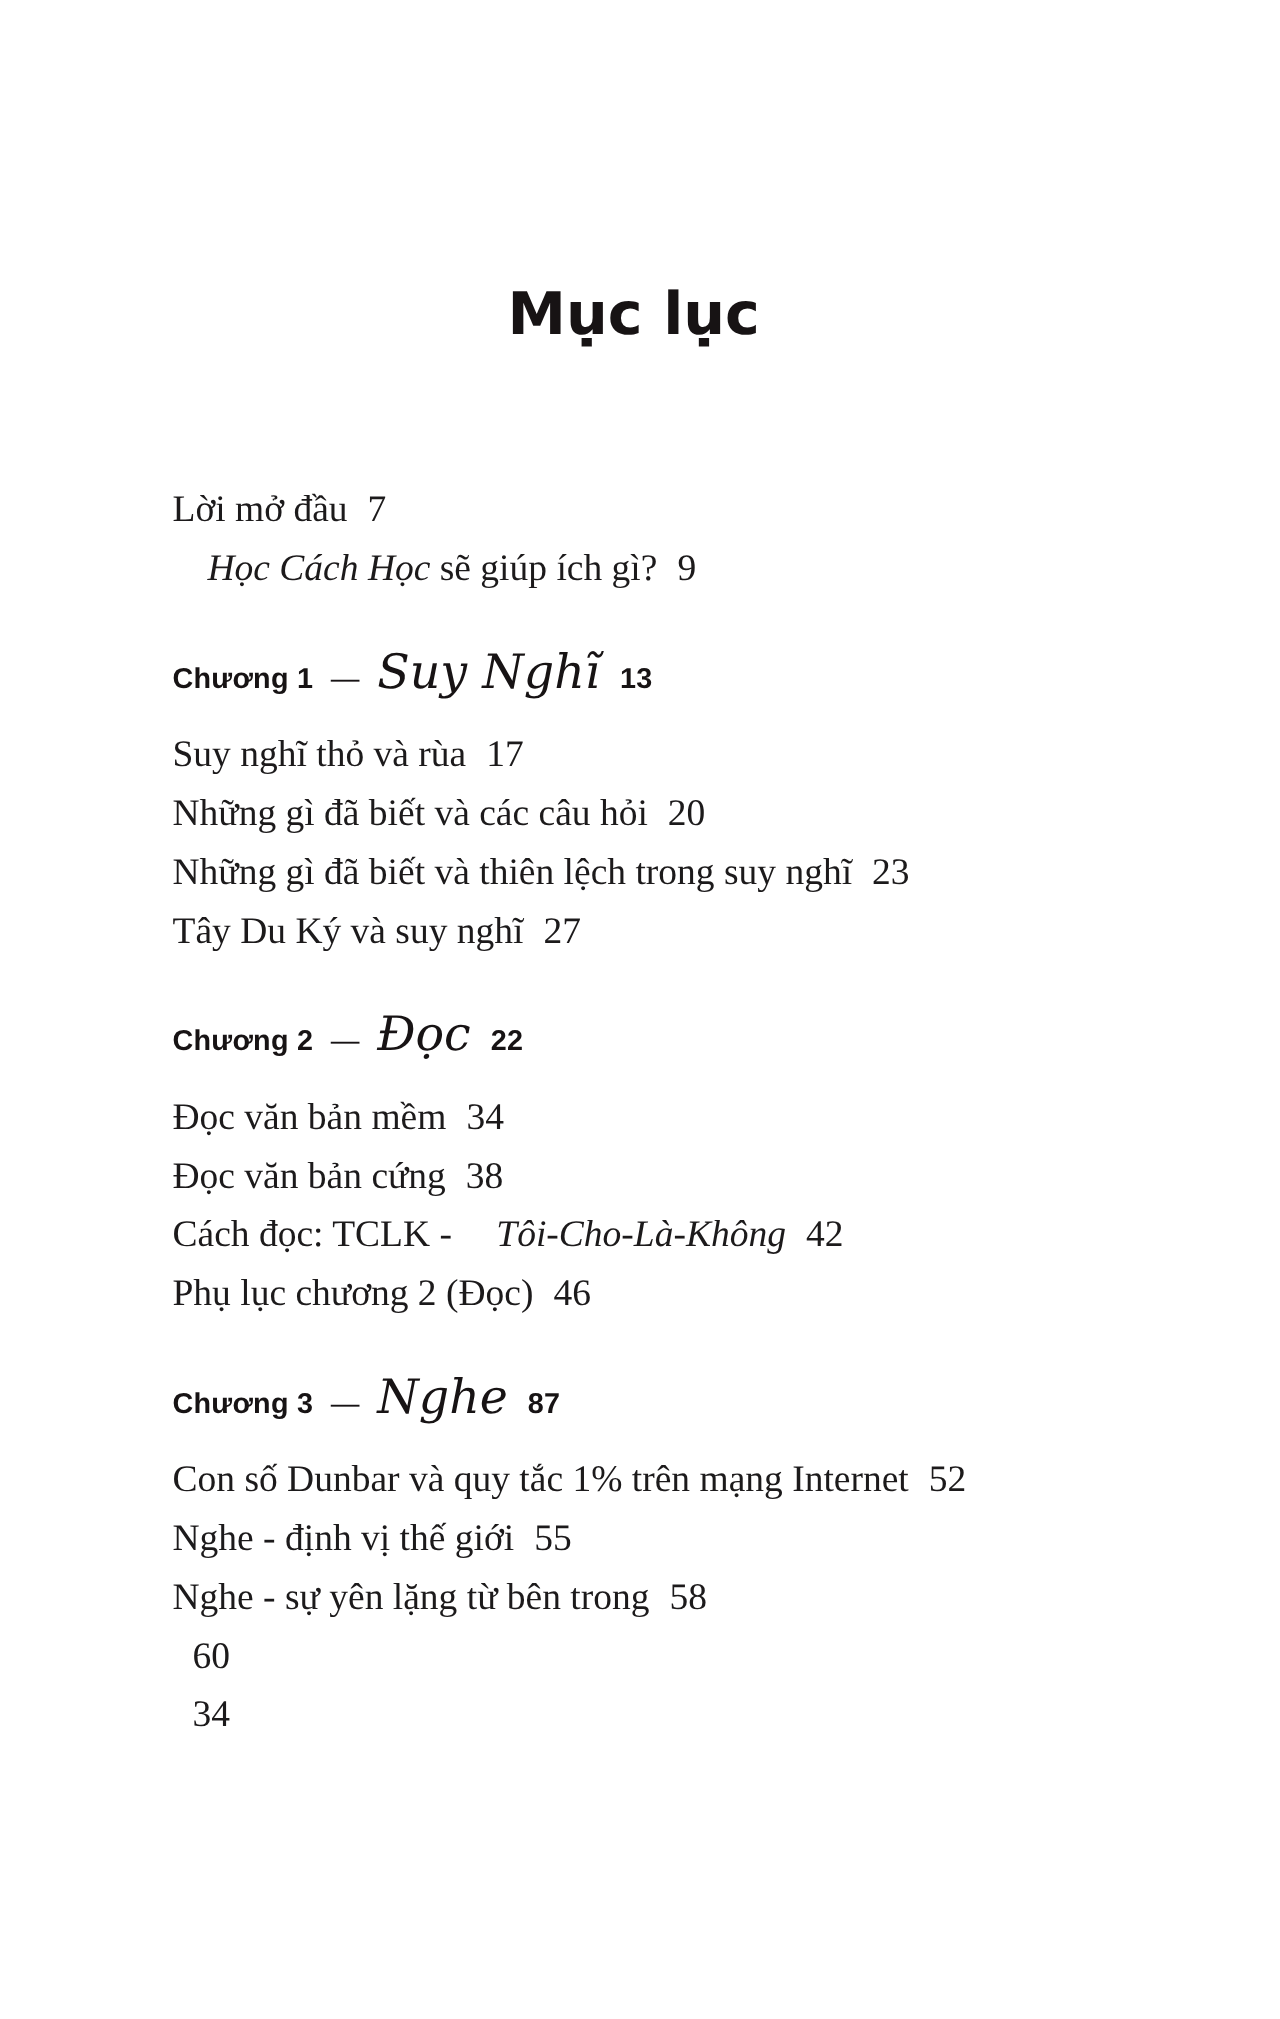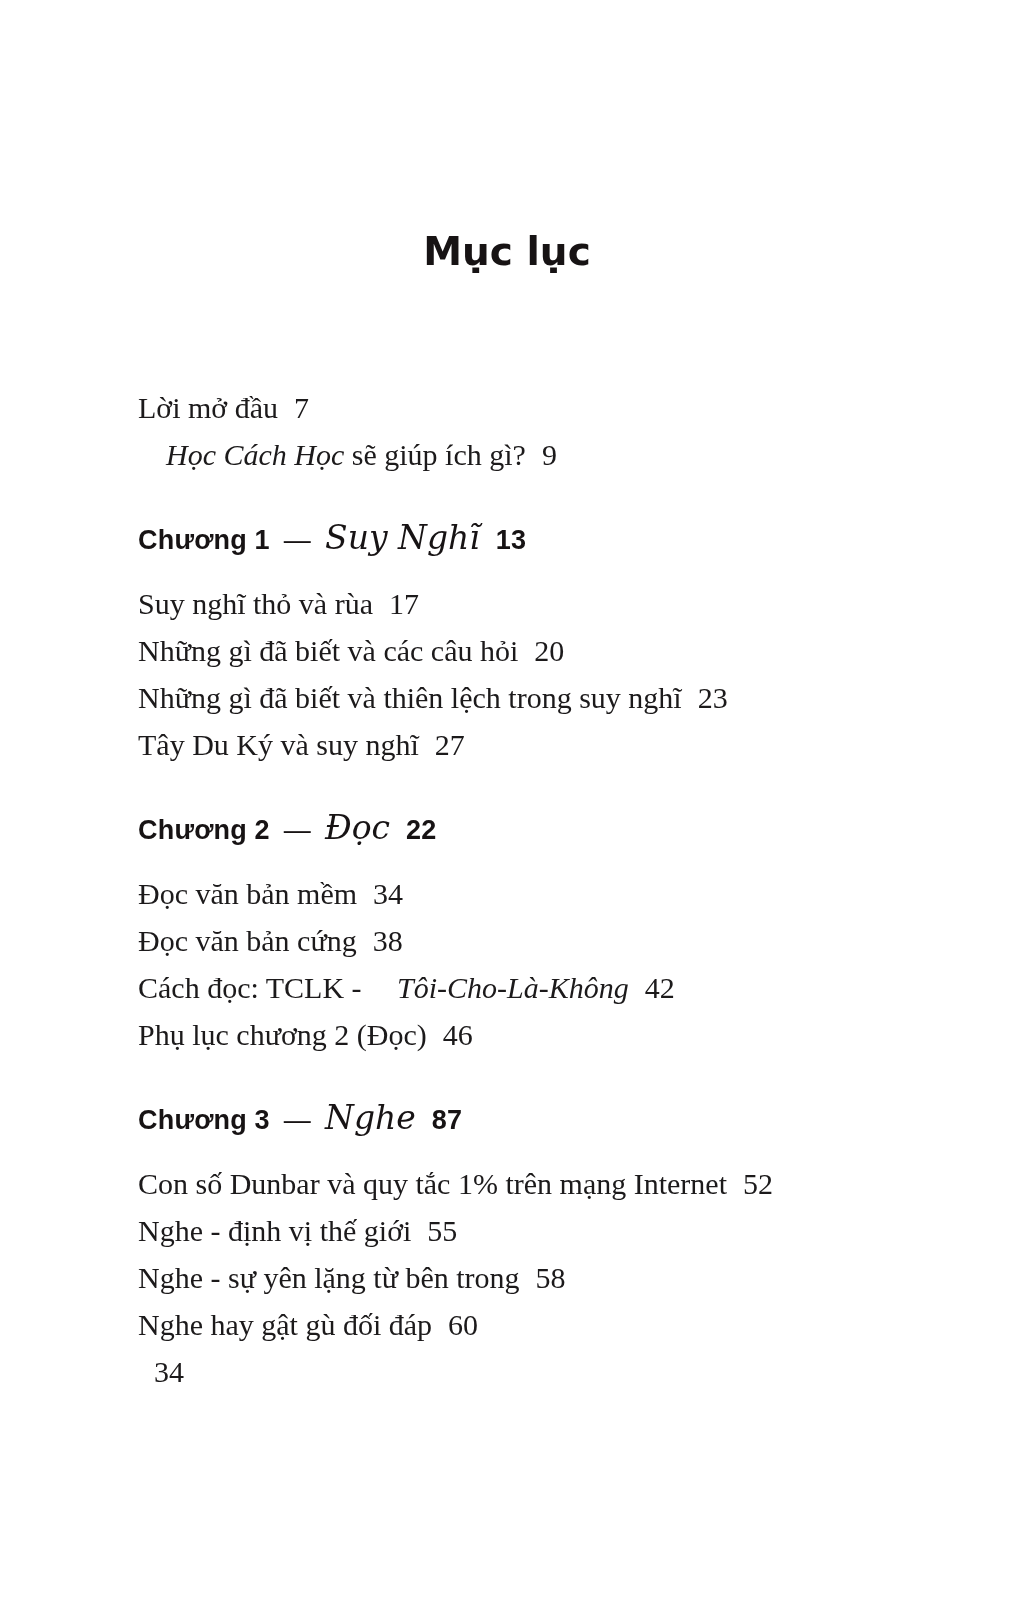--- a/index.html
+++ b/index.html
@@ -17,21 +17,21 @@
     width: 1024px;
     height: 1615px;
     background: #ffffff;
   }
   .title {
     margin: 222px 0 0 138px;
     width: 738px;
     text-align: center;
     font-family: "DejaVu Sans", sans-serif;
     font-weight: 700;
-    font-size: 39px;
+    font-size: 47px;
     line-height: 60px;
     color: #171314;
     letter-spacing: 0px;
   }
   .toc {
     margin: 102px 0 0 138px;
     width: 738px;
   }
   .row {
     display: flex;
@@ -52,29 +52,29 @@
     margin-bottom: 12px;
     height: 54px;
   }
   .chapter .left {
     display: flex;
     align-items: baseline;
   }
   .ch-label, .ch-dash, .ch-page {
     font-family: "Liberation Sans", sans-serif;
     font-weight: 700;
-    font-size: 27px;
+    font-size: 23px;
     letter-spacing: 0.2px;
     color: #171314;
   }
   .ch-dash { margin: 0 14px; font-weight: 400; }
   .ch-name {
     font-family: "DejaVu Serif", serif;
     font-style: italic;
-    font-size: 33px;
+    font-size: 38px;
     color: #171314;
     white-space: nowrap;
   }
   .ch-page { margin-left: 16px; flex: 0 0 auto; }
 </style>
 </head>
 <body>
 
 <main class="page">
 
@@ -168,21 +168,20 @@
       <span class="left"><span>Nghe - định vị thế giới</span></span>
       <span class="page-num">55</span>
     </div>
 
     <div class="row">
       <span class="left"><span>Nghe - sự yên lặng từ bên trong</span></span>
       <span class="page-num">58</span>
     </div>
 
     <div class="row">
-      <span class="left"><span>Nghe hay gật gù đối đáp</span></span>
       <span class="page-num">60</span>
     </div>
 
     <div class="row">
       <span class="page-num">34</span>
     </div>
 
   </div>
 </main>
 

